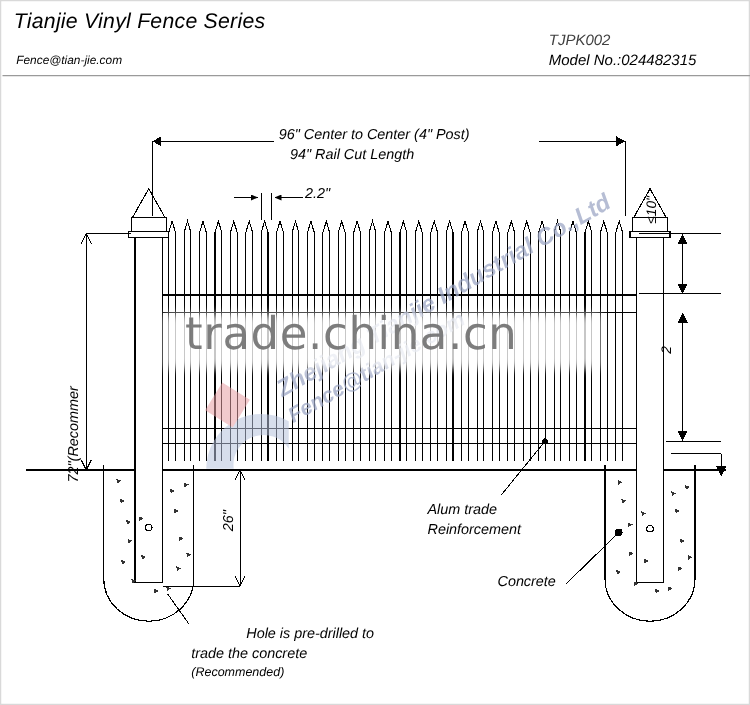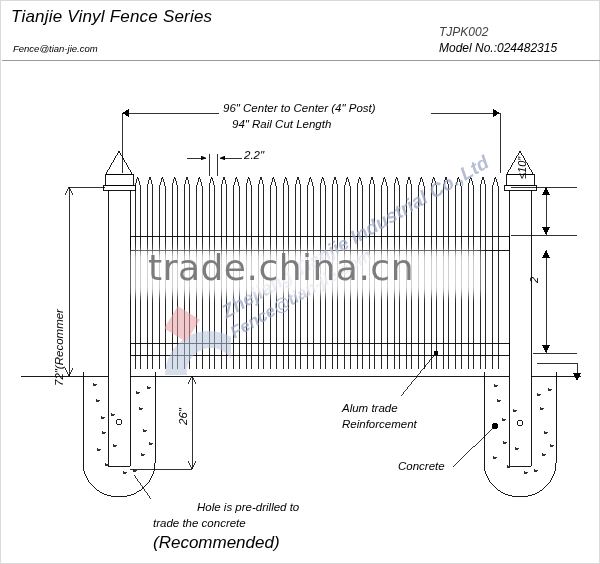--- a/index.html
+++ b/index.html
@@ -54,21 +54,21 @@
           transform:rotate(-90deg);transform-origin:left top;}
   .dim-72{left:52px;top:385px;font-size:11.5px;
           transform:rotate(-90deg);transform-origin:left top;}
   .dim-26{left:176px;top:424px;font-size:11.5px;
           transform:rotate(-90deg);transform-origin:left top;}
   .lbl-alum1{left:341px;top:401px;font-size:11.5px;}
   .lbl-alum2{left:341px;top:417px;font-size:11.5px;}
   .lbl-conc{left:397px;top:459px;font-size:11.5px;font-style:italic;}
   .lbl-hole1{left:152px;top:500px;font-size:11.5px;margin-left:44px;}
   .lbl-hole2{left:152px;top:516px;font-size:11.5px;}
-  .lbl-hole3{left:152px;top:532px;font-size:17px;}
+  .lbl-hole3{left:152px;top:532px;font-size:10px;}
   
   #wm-main{
     position:absolute;left:0;top:246px;width:560px;
     text-align:center;
     font-size:36px;color:#737373;opacity:.92;
     font-family:"DejaVu Sans", sans-serif;
     letter-spacing:.5px;
     pointer-events:none;
   }
   #wm-main-bg{

